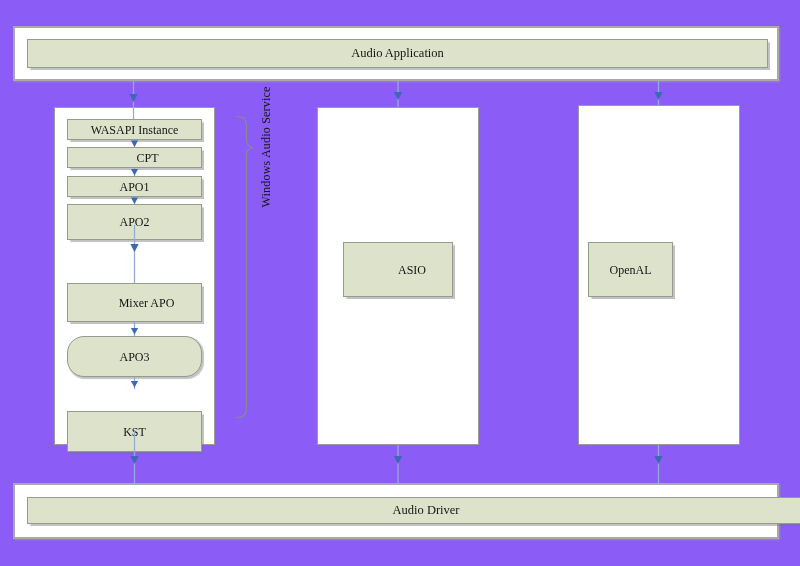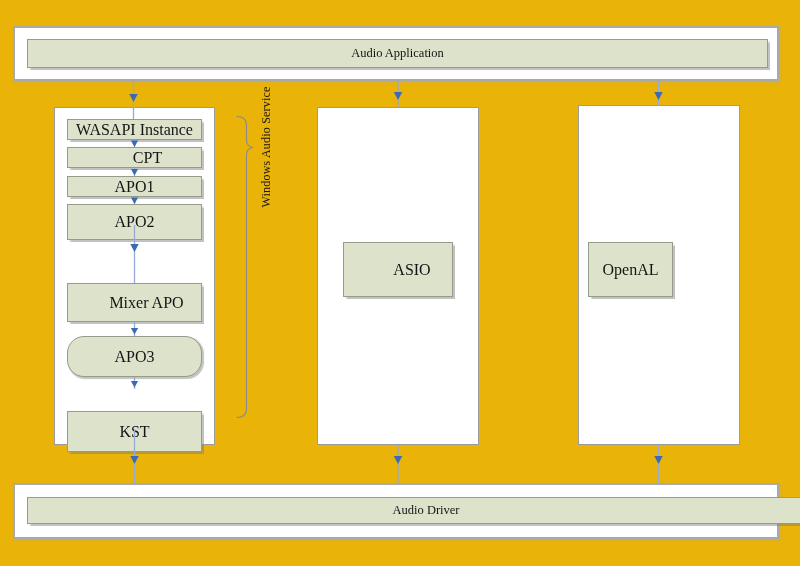--- a/index.html
+++ b/index.html
@@ -1,33 +1,33 @@
 <!DOCTYPE html>
 <html><head>
 <meta charset="utf-8">
 <style>
   html,body{margin:0;padding:0;background:#ffffff;}
   .canvas{
-    position:relative;width:800px;height:566px;background:#eab308;
+    position:relative;width:800px;height:566px;background:#8b5cf6;
     font-family:"Liberation Serif","DejaVu Serif",serif;color:#141414;
     overflow:hidden;
   }
   .bar-outer{
     position:absolute;background:#ffffff;border:2px solid #a9a9a9;
     box-sizing:border-box;box-shadow:1px 1px 2px rgba(170,170,170,.55);
   }
   .col-outer{
     position:absolute;background:#ffffff;border:1px solid #9b9b9b;
     box-sizing:border-box;
   }
   .green{
     position:absolute;background:#dde3cb;border:1px solid #979b8c;
     box-sizing:border-box;box-shadow:1.5px 1.5px 1px rgba(120,120,120,.45);
     display:flex;align-items:center;justify-content:center;
-    font-size:16px;line-height:1;text-align:center;
+    font-size:12px;line-height:1;text-align:center;
   }
   .bar-label{font-size:12.5px;}
   .rot-label{
     position:absolute;left:266px;top:147px;white-space:nowrap;
     transform:translate(-50%,-50%) rotate(-90deg);
     font-size:12px;letter-spacing:.2px;
   }
   svg.overlay{position:absolute;left:0;top:0;pointer-events:none;}
   svg.overlay line{stroke:#93abd6;stroke-width:1.3;}
   svg.overlay path.head{fill:#3c69b4;stroke:none;}

